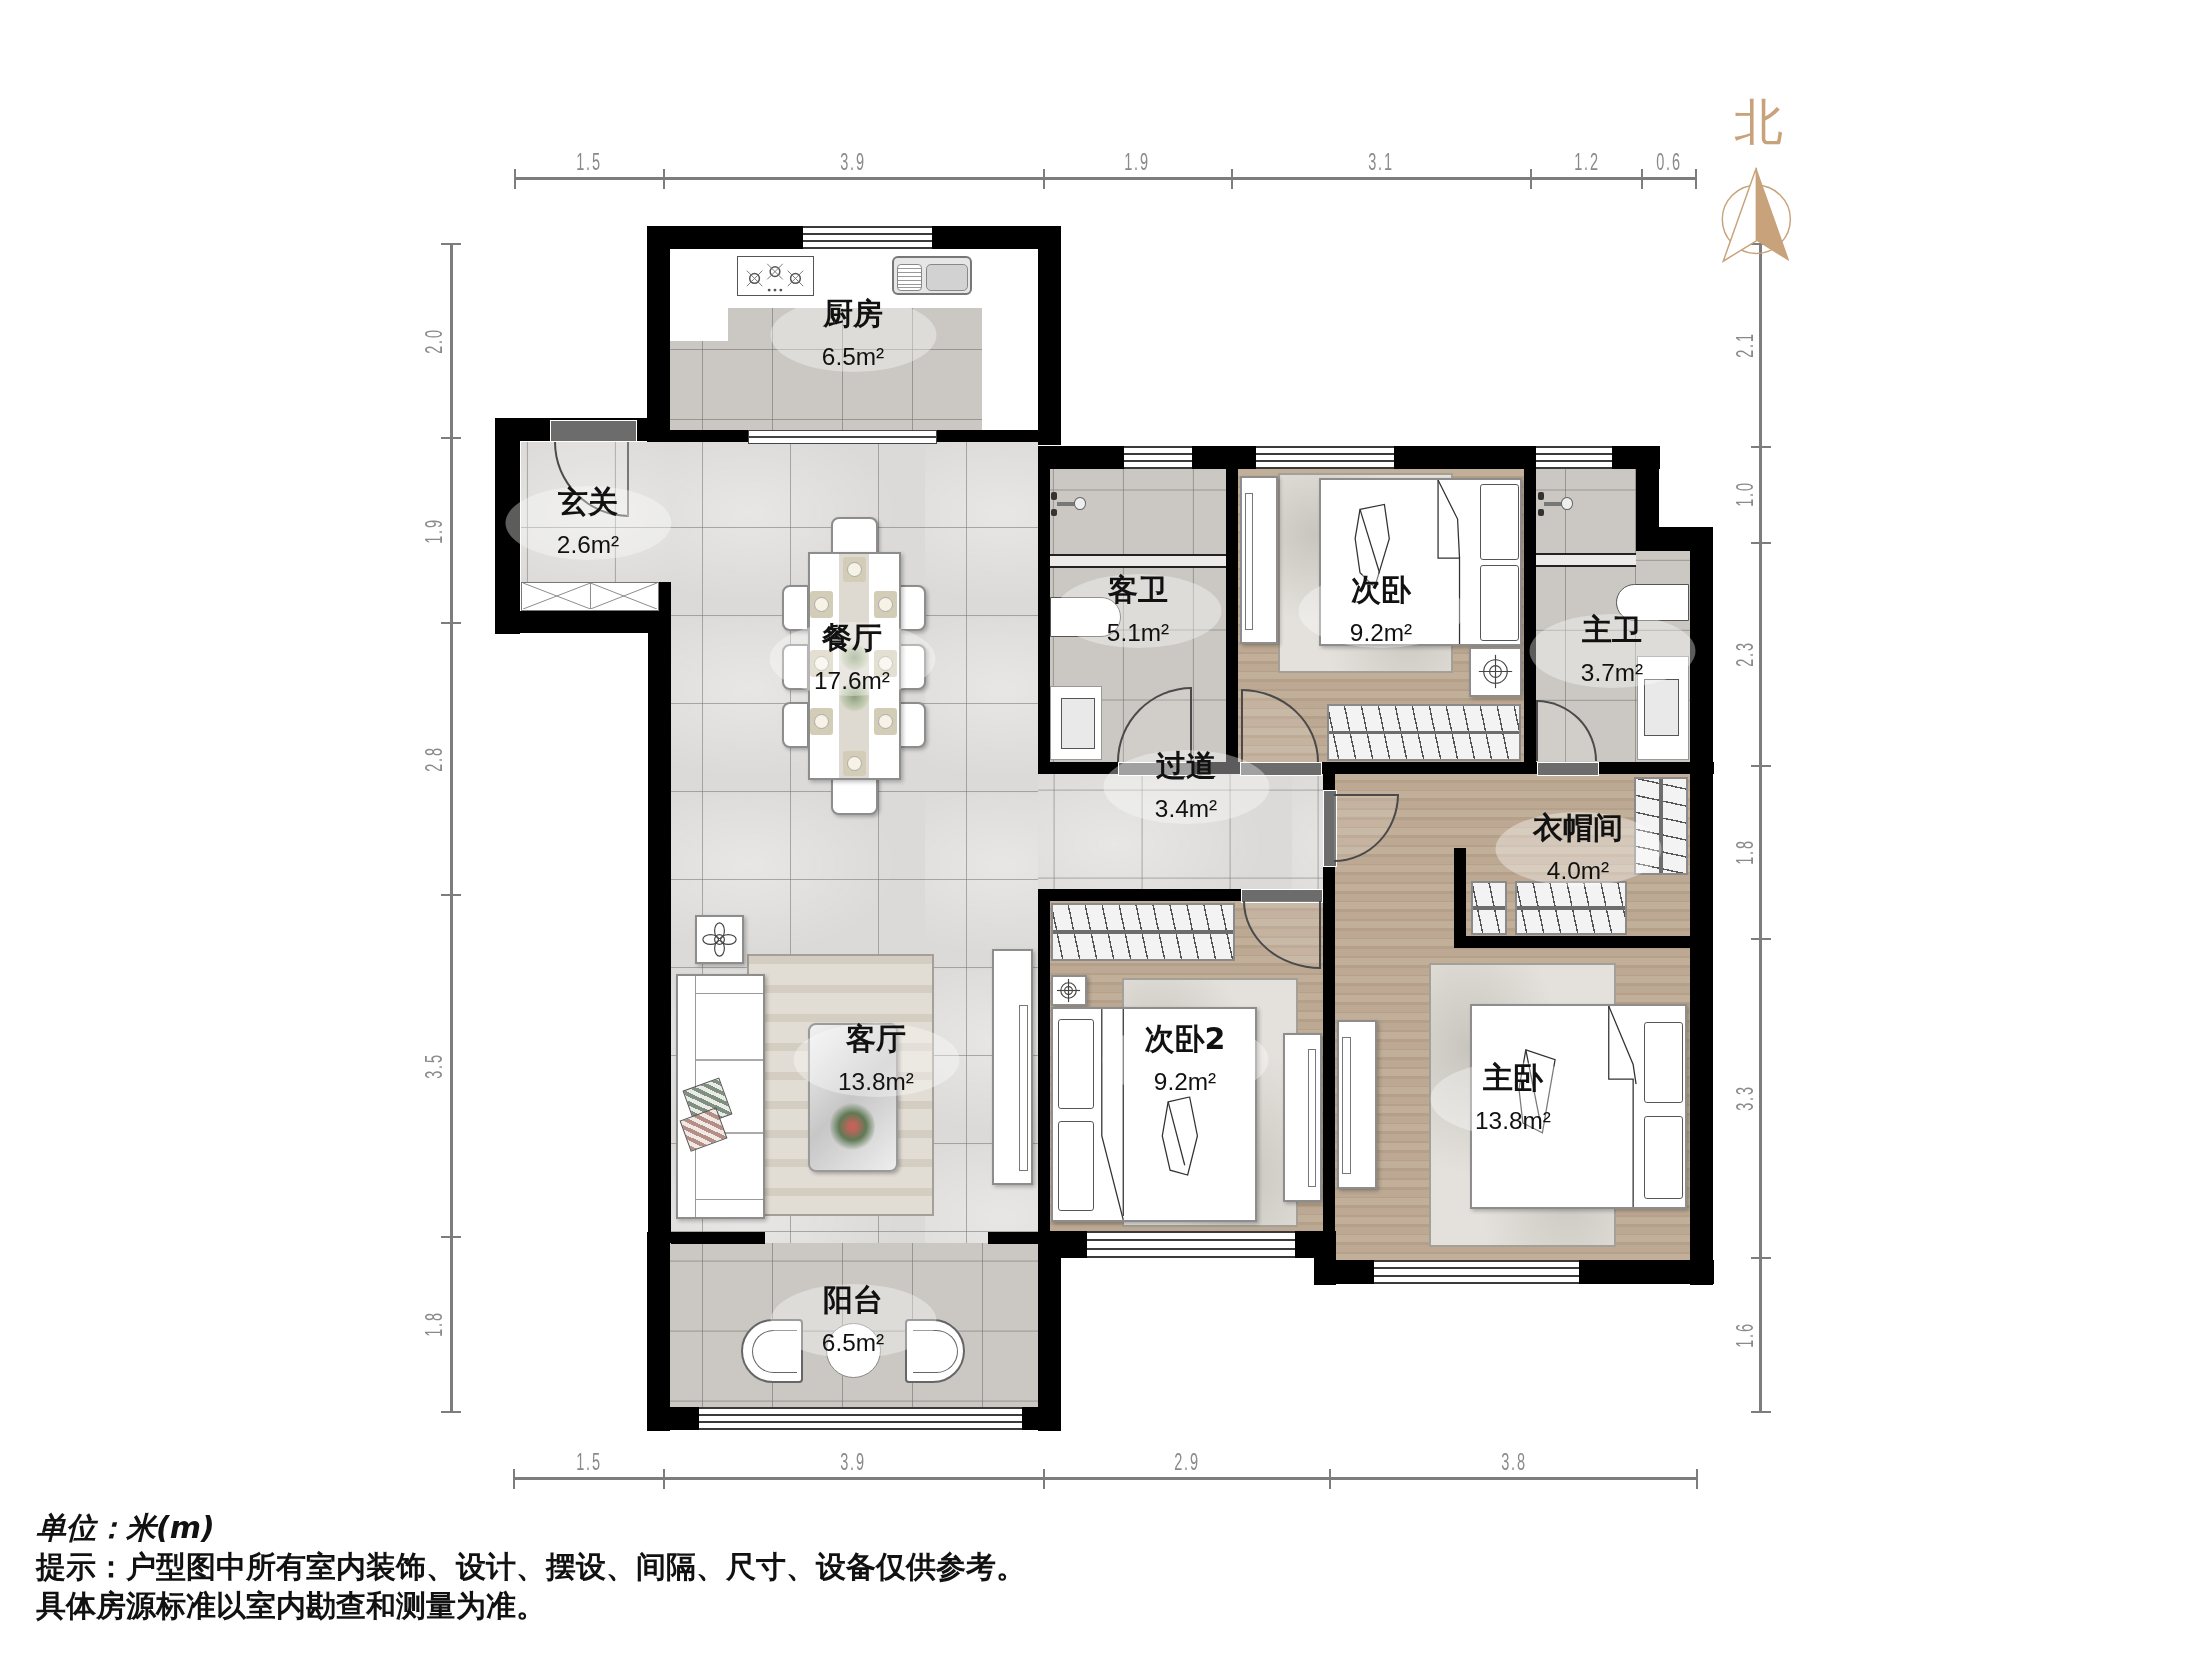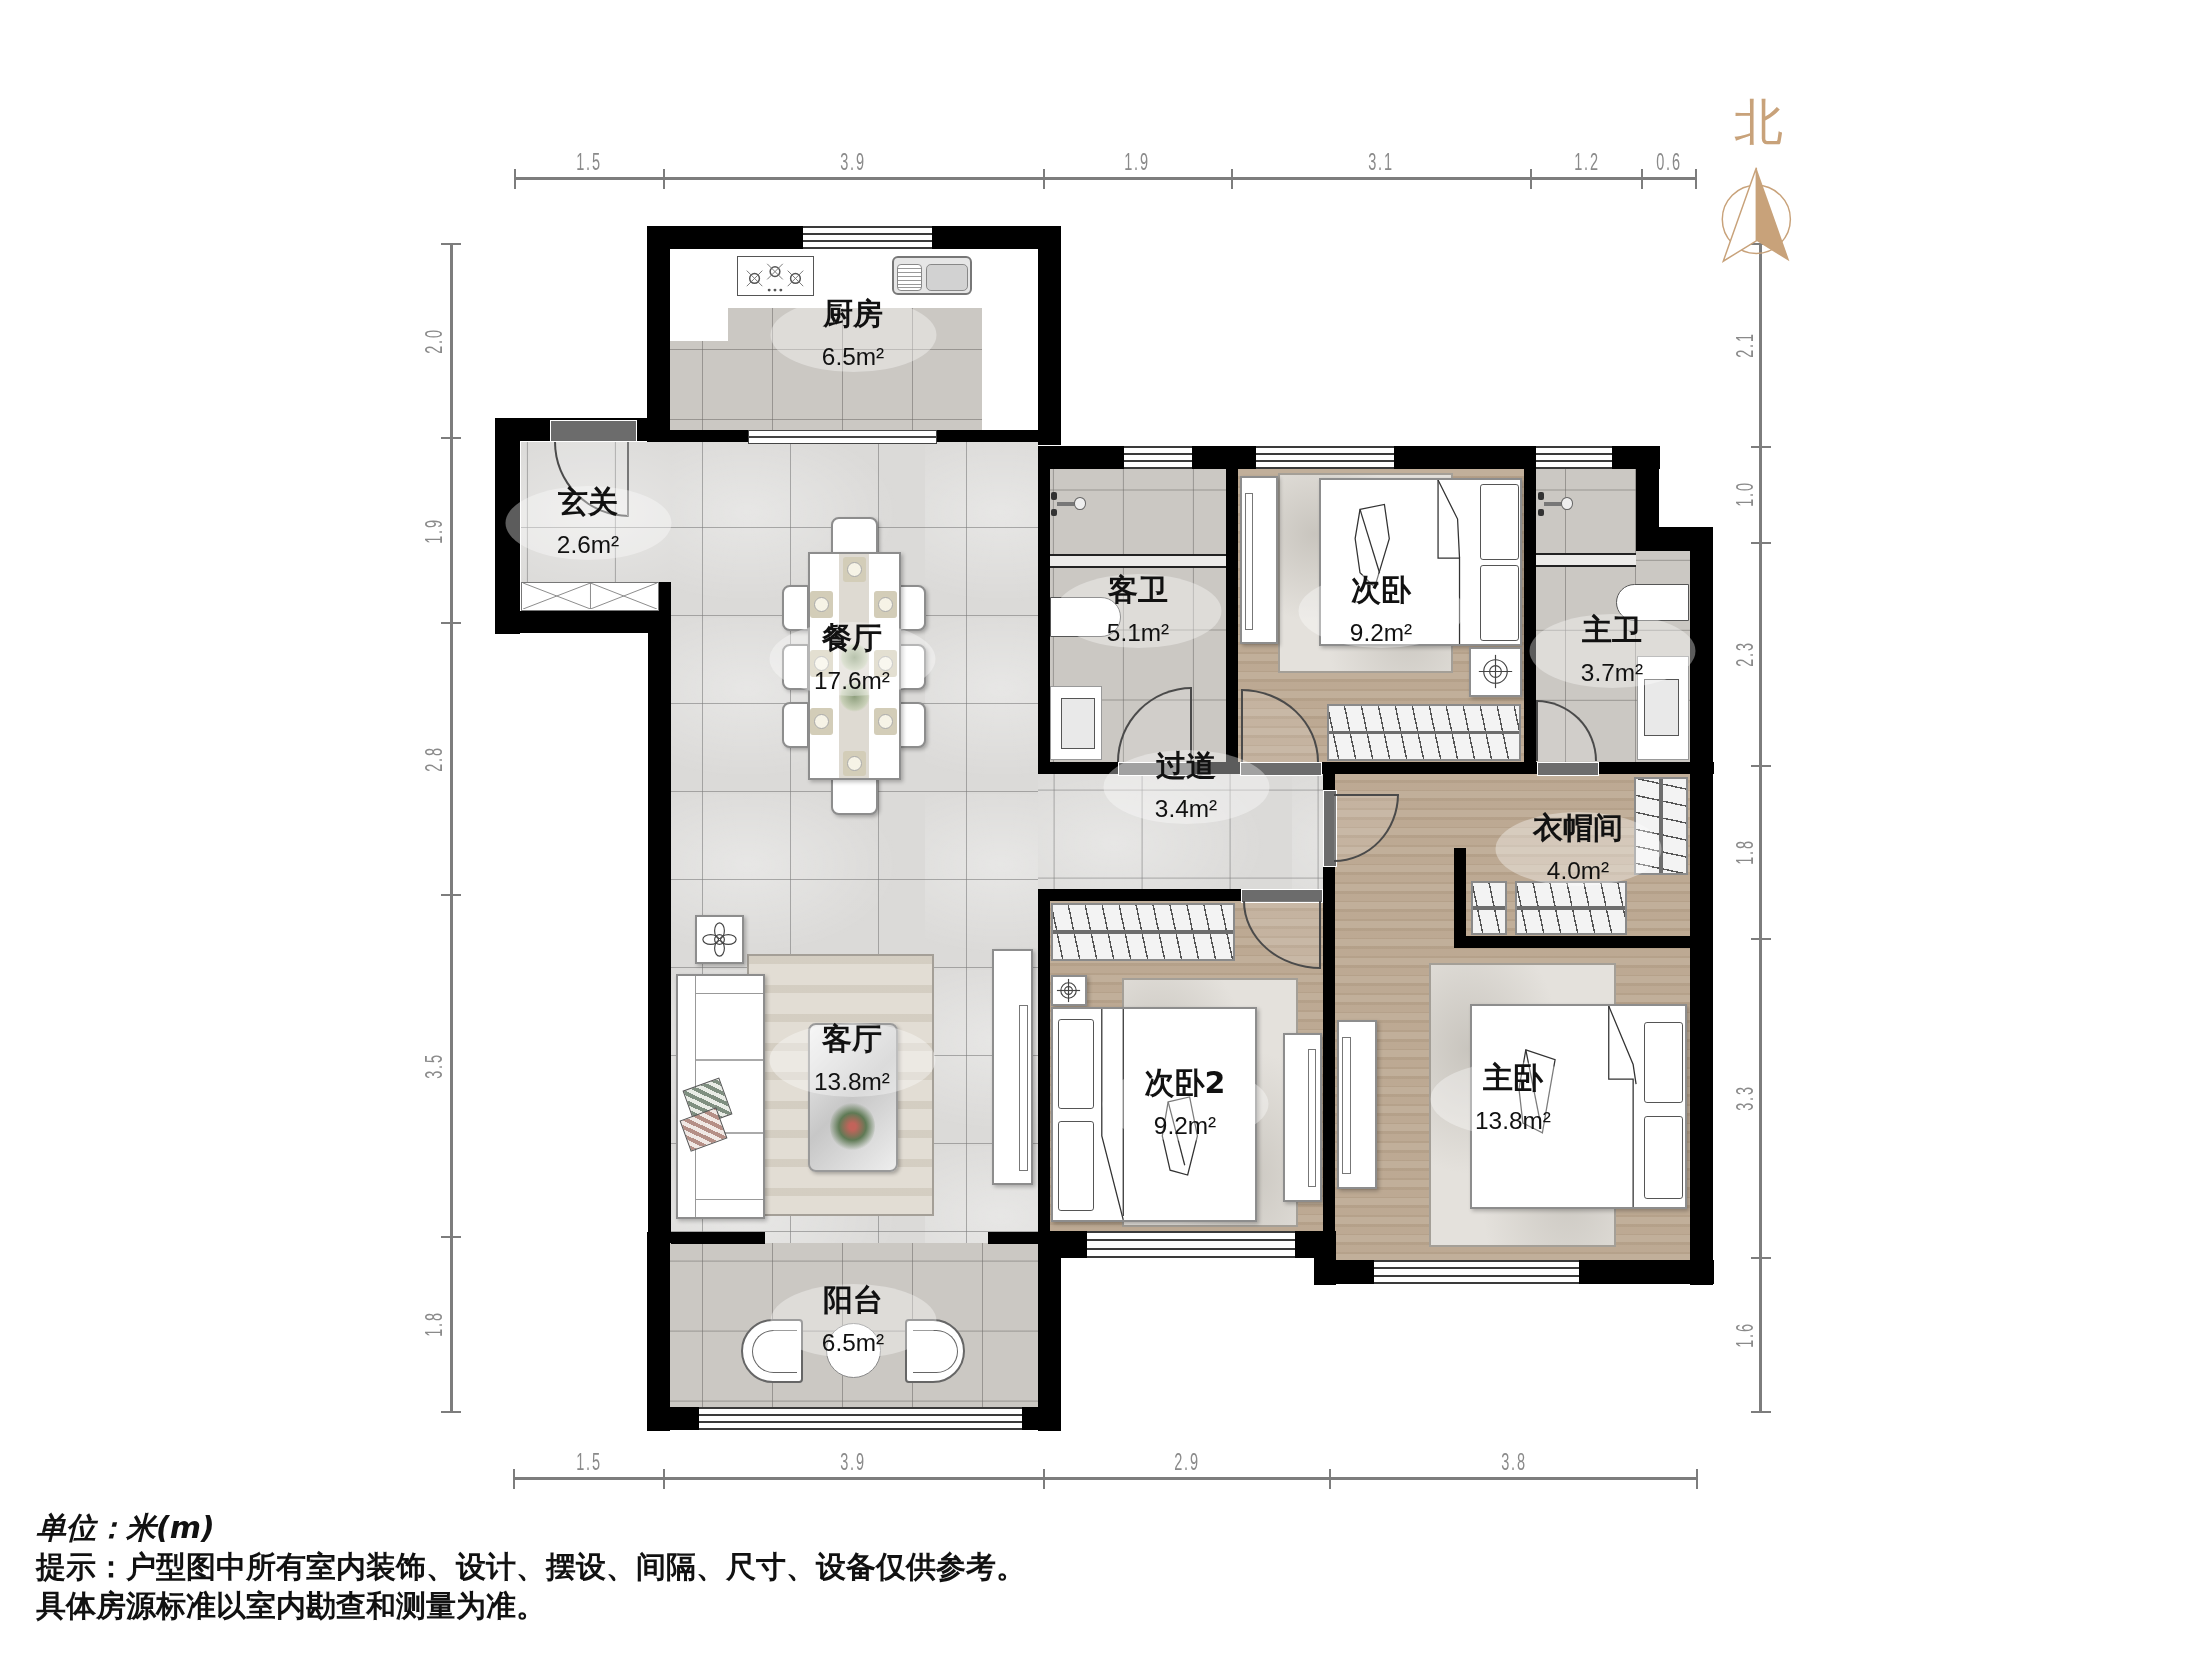--- a/index.html
+++ b/index.html
@@ -375,26 +375,26 @@
 <div class="room-label" style="left:1186px;top:787px;">
     <div class="bubble"></div>
     <div class="rname">过道</div>
     <div class="rarea">3.4m²</div>
   </div>
 <div class="room-label" style="left:1578px;top:849px;">
     <div class="bubble"></div>
     <div class="rname">衣帽间</div>
     <div class="rarea">4.0m²</div>
   </div>
-<div class="room-label" style="left:852px;top:1060px;">
+<div class="room-label" style="left:876px;top:1060px;">
     <div class="bubble"></div>
     <div class="rname">客厅</div>
     <div class="rarea">13.8m²</div>
   </div>
-<div class="room-label" style="left:1185px;top:1104px;">
+<div class="room-label" style="left:1185px;top:1060px;">
     <div class="bubble"></div>
     <div class="rname">次卧2</div>
     <div class="rarea">9.2m²</div>
   </div>
 <div class="room-label" style="left:1513px;top:1099px;">
     <div class="bubble"></div>
     <div class="rname">主卧</div>
     <div class="rarea">13.8m²</div>
   </div>
 <div class="room-label" style="left:853px;top:1321px;">

